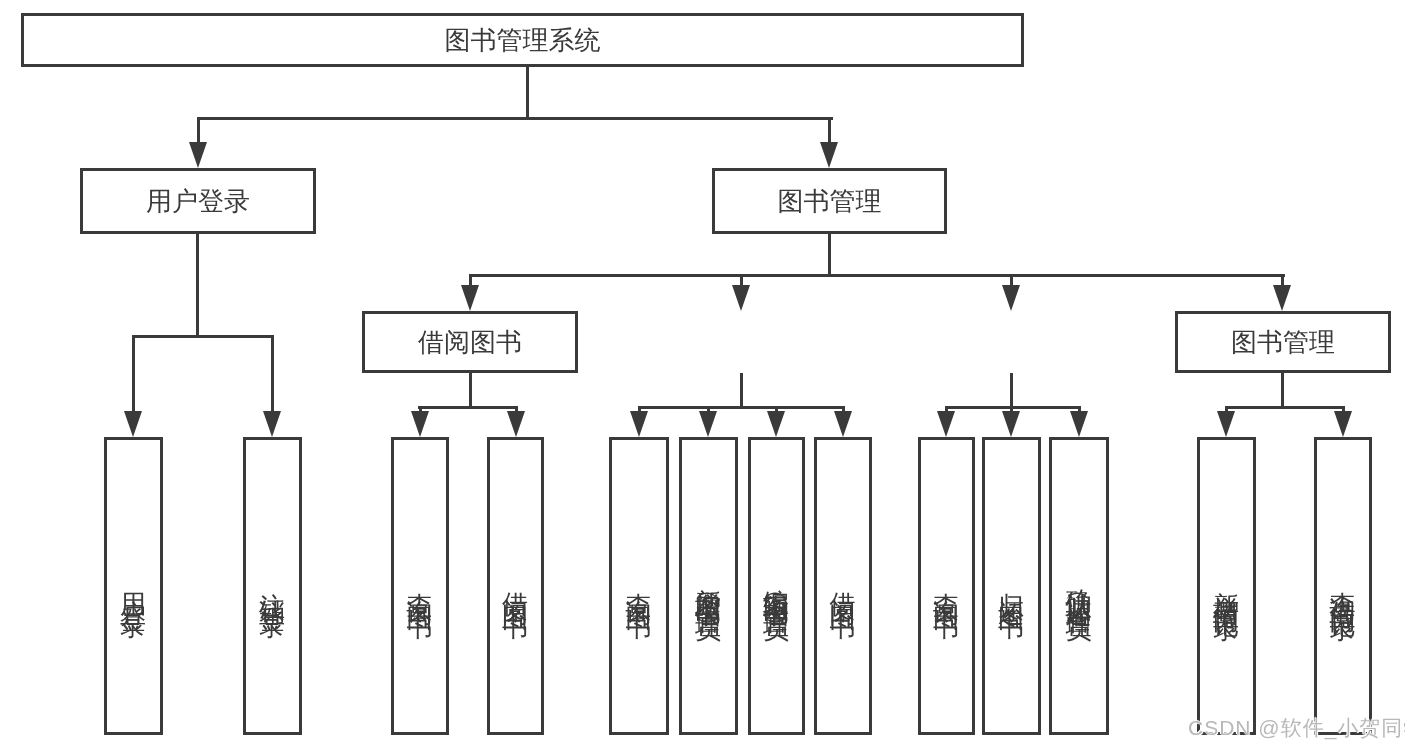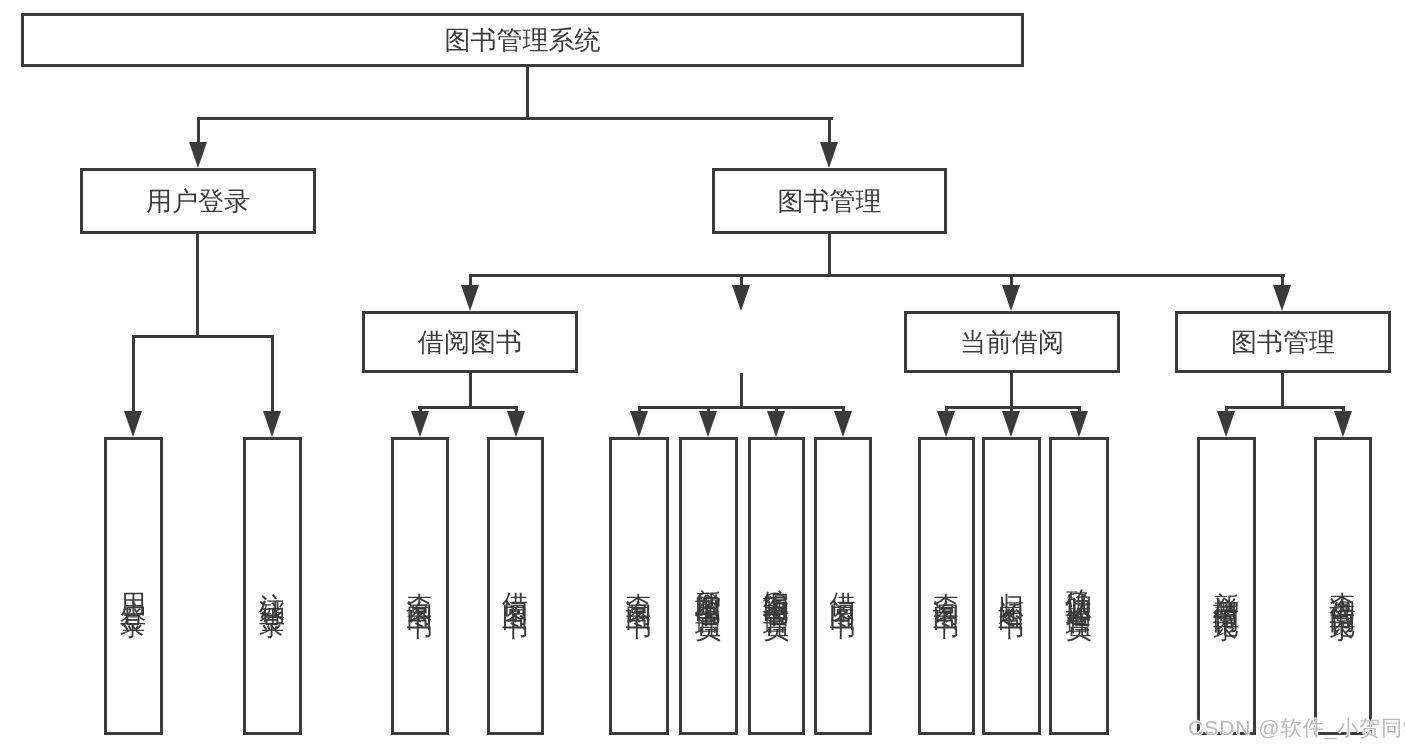--- a/index.html
+++ b/index.html
@@ -120,23 +120,20 @@
   <div class="box" style="left:80px;top:168px;width:236px;height:66px">
     <span>用户登录</span>
   </div>
   <div class="box" style="left:712px;top:168px;width:235px;height:66px">
     <span>图书管理</span>
   </div>
 
   <div class="box" style="left:362px;top:311px;width:216px;height:62px">
     <span>借阅图书</span>
   </div>
-  <div class="box" style="left:904px;top:311px;width:216px;height:62px">
-    <span>当前借阅</span>
-  </div>
   <div class="box" style="left:1175px;top:311px;width:216px;height:62px">
     <span>图书管理</span>
   </div>
 
   <div class="box" style="left:104px;top:437px;width:59px;height:298px">
     <span class="vtext ls7">用户登录</span>
   </div>
   <div class="box" style="left:243px;top:437px;width:59px;height:298px">
     <span class="vtext ls7">注销登录</span>
   </div>

